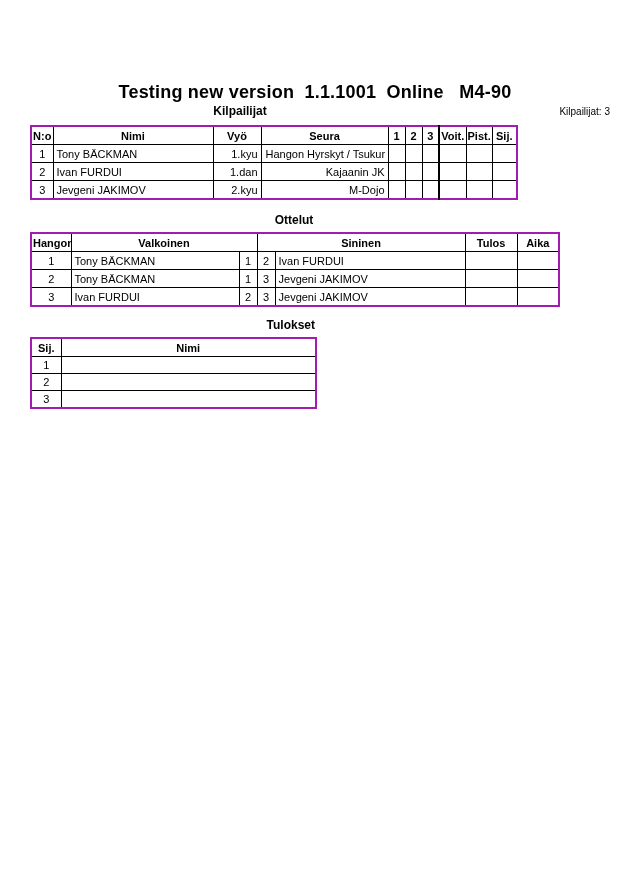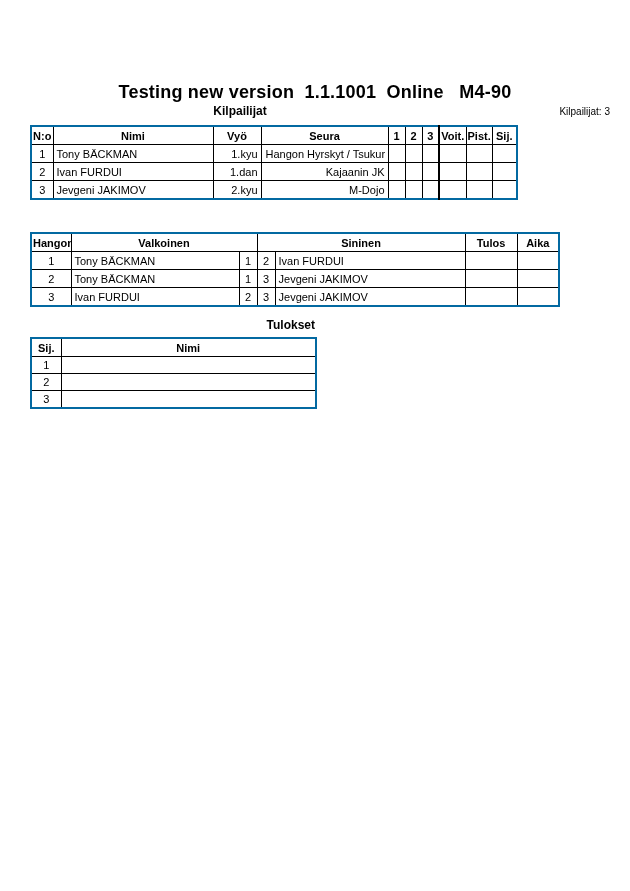--- a/index.html
+++ b/index.html
@@ -21,21 +21,21 @@
   .heading-competitors { top:68px; left:30px; width:420px; }
   .heading-matches     { top:177px; left:30px; width:528px; }
   .heading-results     { top:282px; left:30px; width:285px;text-align:right; }
 
   .competitors-count { position:absolute; top:70px; right:20px; font-size:10px; }
 
   table {
     position:absolute;
     border-collapse:collapse;
     table-layout:fixed;
-    border:2px solid #0369a1;
+    border:2px solid #a21caf;
     font-size:11px;
   }
   th, td {
     border:1px solid #000;
     height:17px;
     padding:0 3px;
     overflow:hidden; white-space:nowrap;
     font-size:11px;
   }
   th { font-weight:bold; text-align:center; padding:0 1px; }
@@ -118,20 +118,21 @@
       <td class="c-center"></td>
       <td class="c-center"></td>
       <td class="c-center"></td>
       <td class="c-center thickleft"></td>
       <td class="c-center"></td>
       <td class="c-center"></td>
     </tr>
   </tbody>
     </table>
 
+  <div class="sec-heading heading-matches">Ottelut</div>
 
   <table class="t-matches">
     <colgroup>
       <col style="width:40px">
         <col style="width:168px">
         <col style="width:18px">
         <col style="width:18px">
       <col style="width:190px">
         <col style="width:52px">
         <col style="width:42px">

